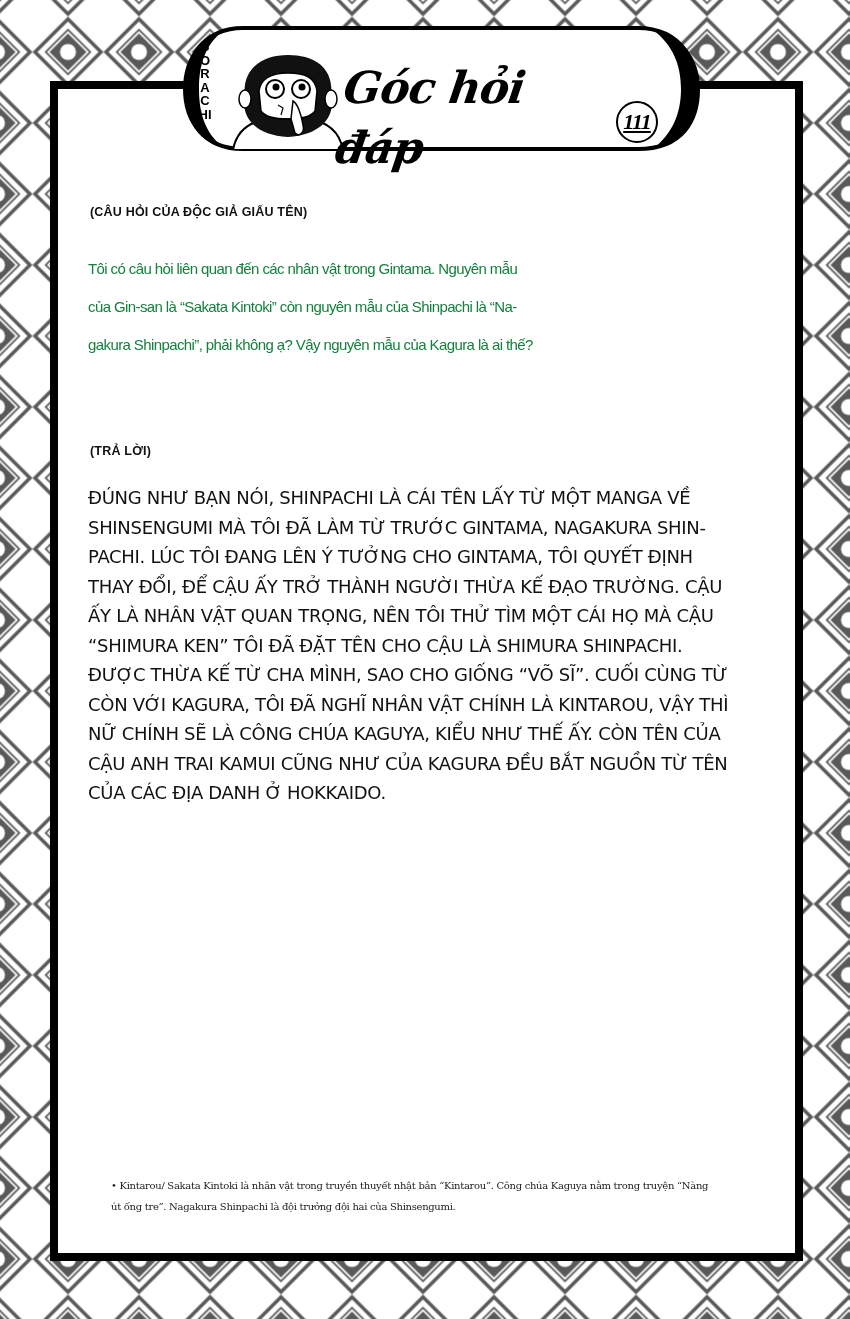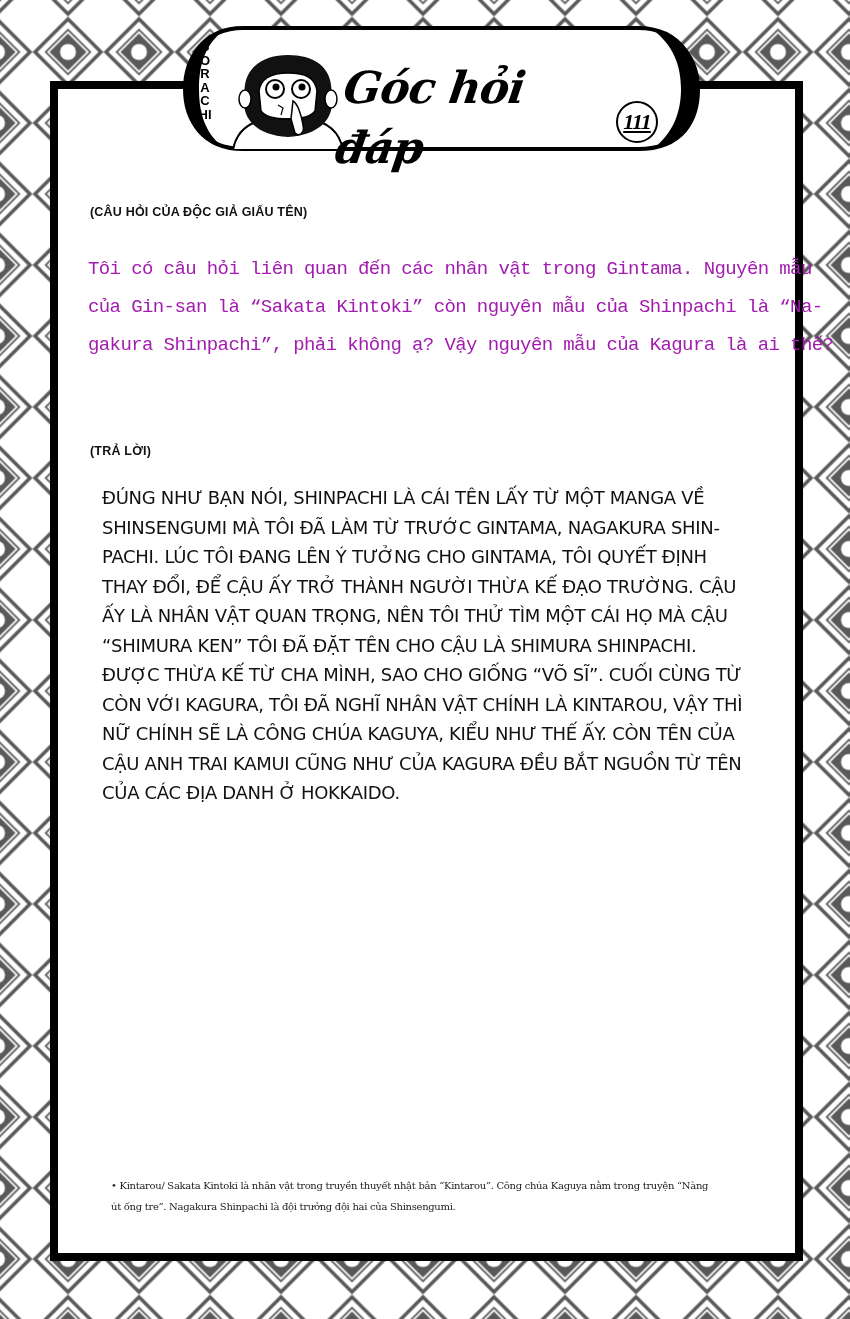--- a/index.html
+++ b/index.html
@@ -37,25 +37,25 @@
       letter-spacing: -1px;
       text-decoration: underline;
     }
     .label {
       position: absolute; left: 90px;
       font-family: "Liberation Sans", sans-serif; font-weight: bold;
       font-size: 12.5px; color: #111; letter-spacing: 0.2px;
     }
     .q-text {
       position: absolute; left: 88px; top: 250px; width: 690px;
-      font-family: Liberation Mono, monospace; font-size: 19px; line-height: 38px;
-      color: #a21caf; letter-spacing: -0.6px;
+      font-family: Liberation Sans, sans-serif; font-size: 15px; line-height: 38px;
+      color: #15803d; letter-spacing: -0.6px;
     }
     .a-text {
-      position: absolute; left: 102px; top: 483px; width: 700px;
+      position: absolute; left: 88px; top: 483px; width: 700px;
       font-family: "DejaVu Sans", sans-serif; font-size: 18px; line-height: 29.5px;
       color: #111; text-transform: uppercase; letter-spacing: -0.3px;
     }
     .a-text .ln { display: block; white-space: nowrap; }
     .q-text .ln { display: block; white-space: nowrap; }
     .footnote {
       position: absolute; left: 95px; top: 1175px; width: 630px;
       font-family: "DejaVu Serif", serif; font-size: 10px; line-height: 21px;
       color: #222; letter-spacing: -0.3px;
     }

